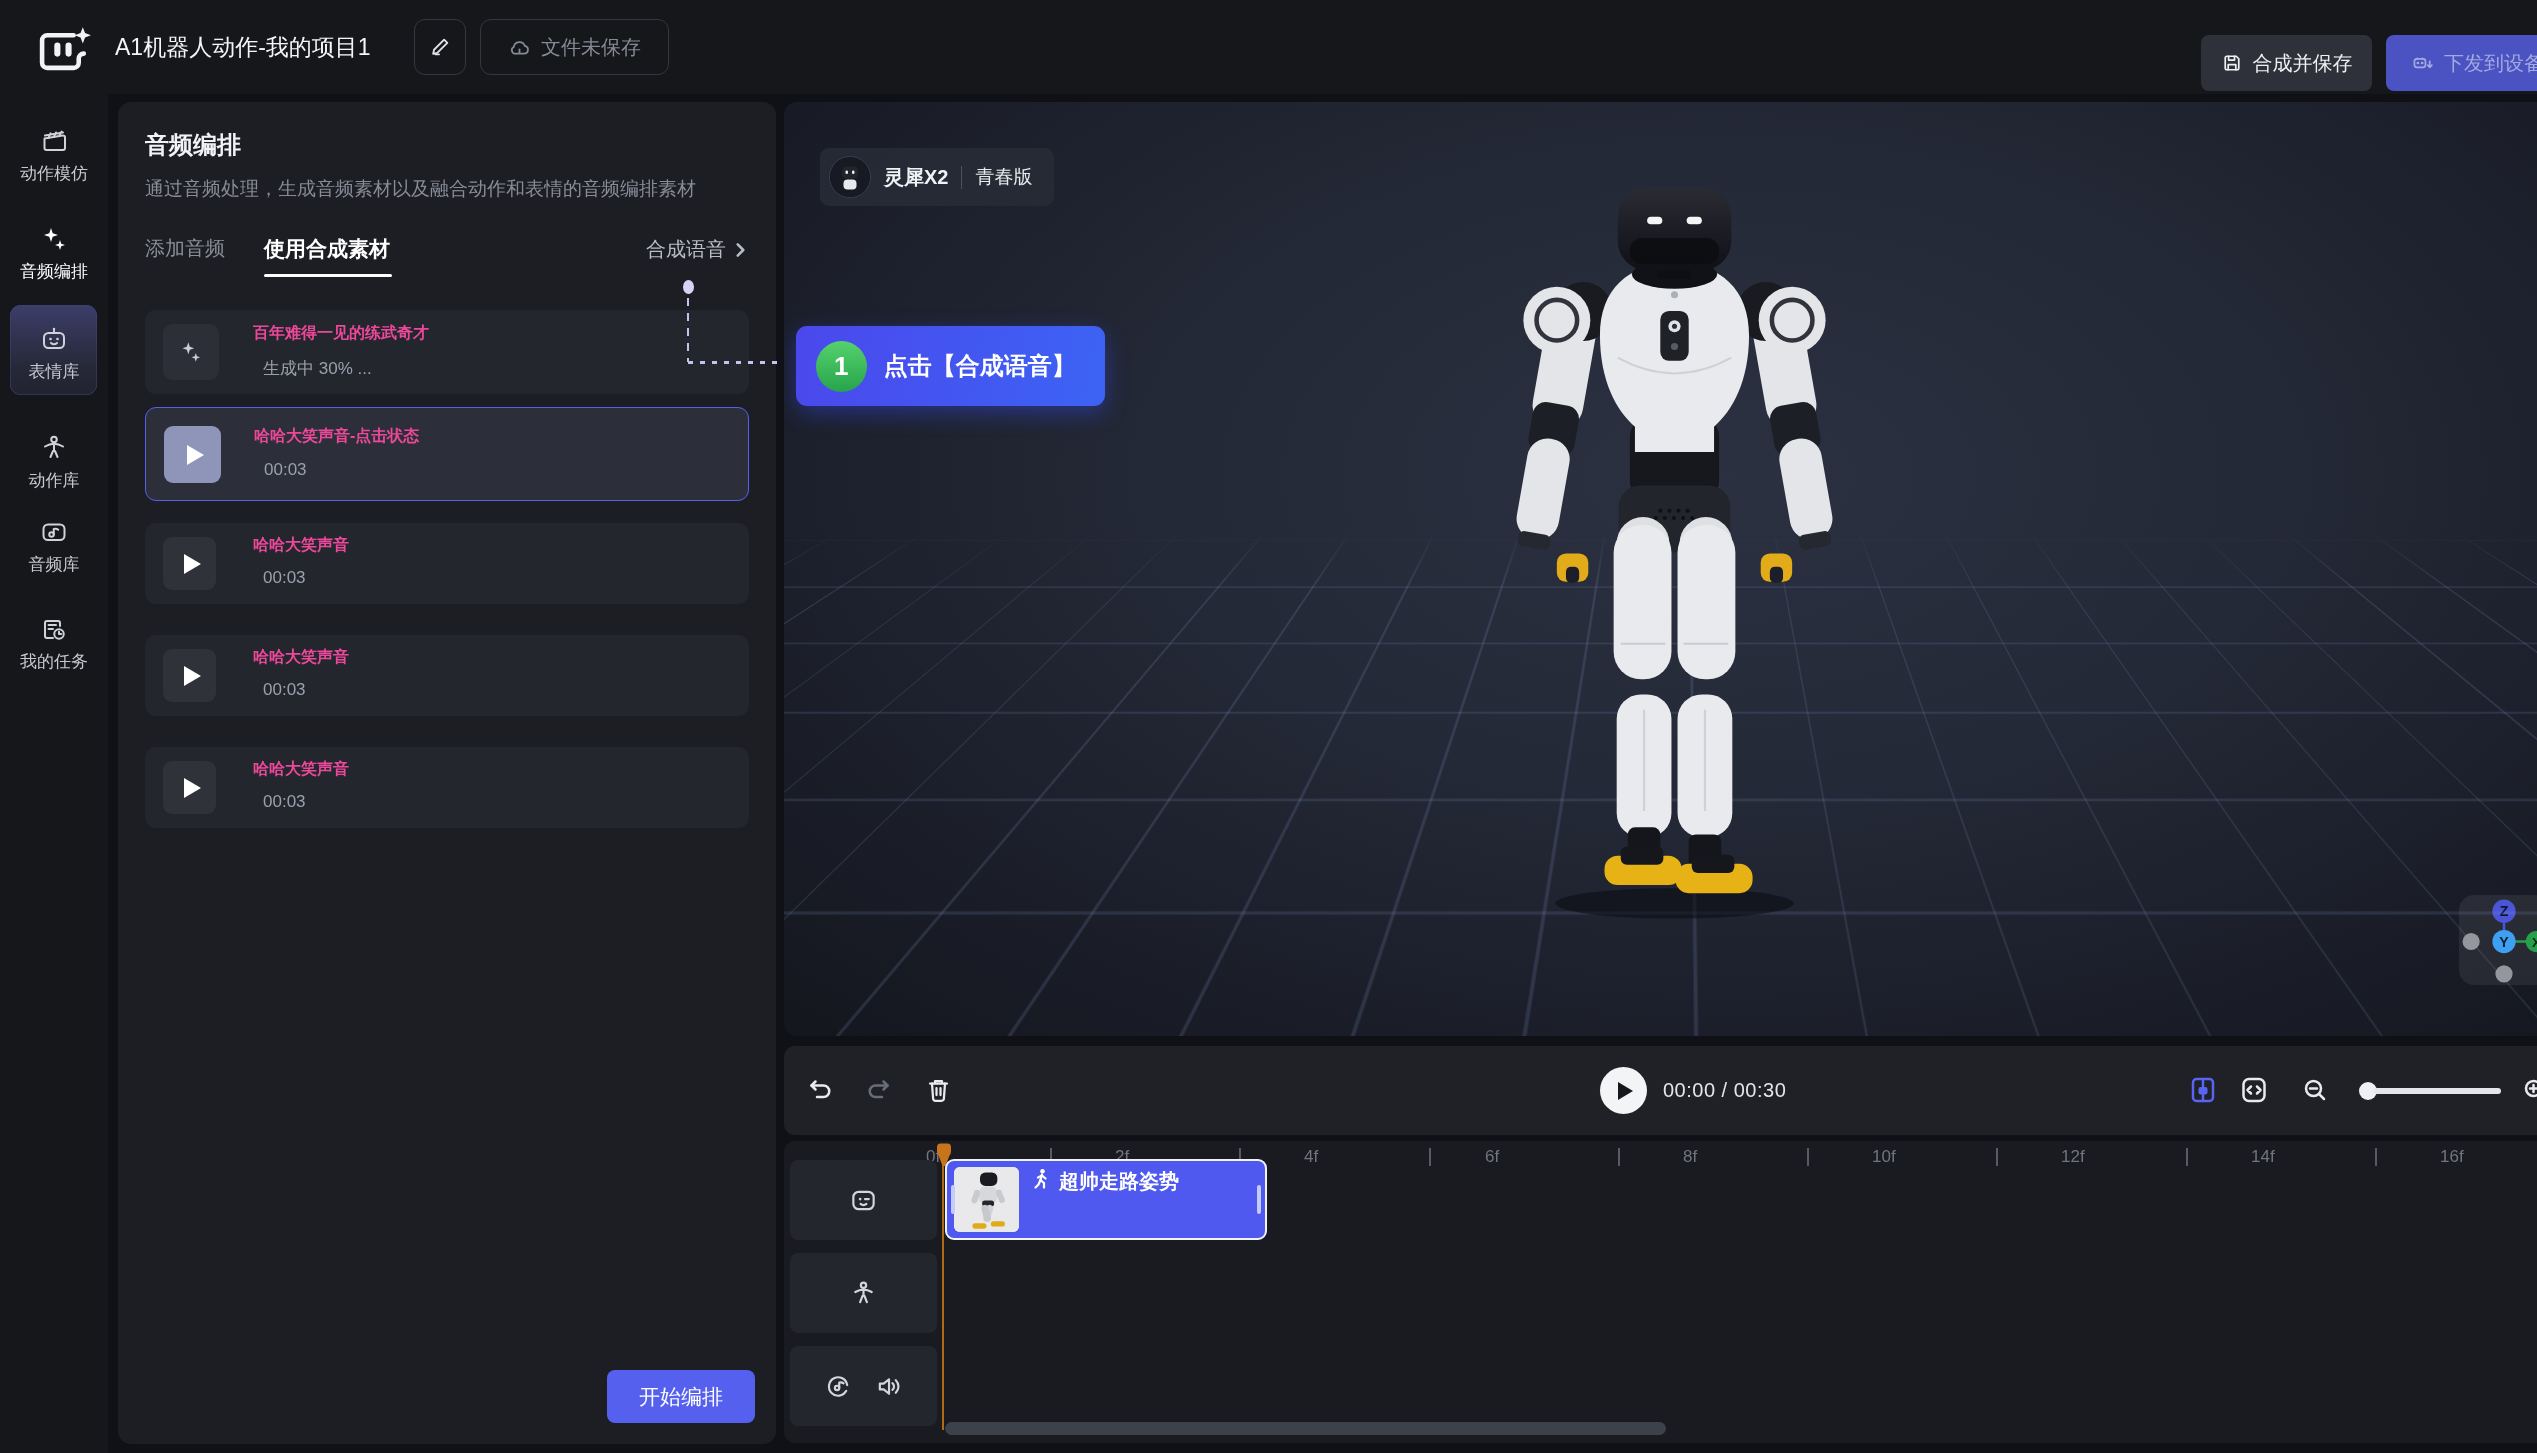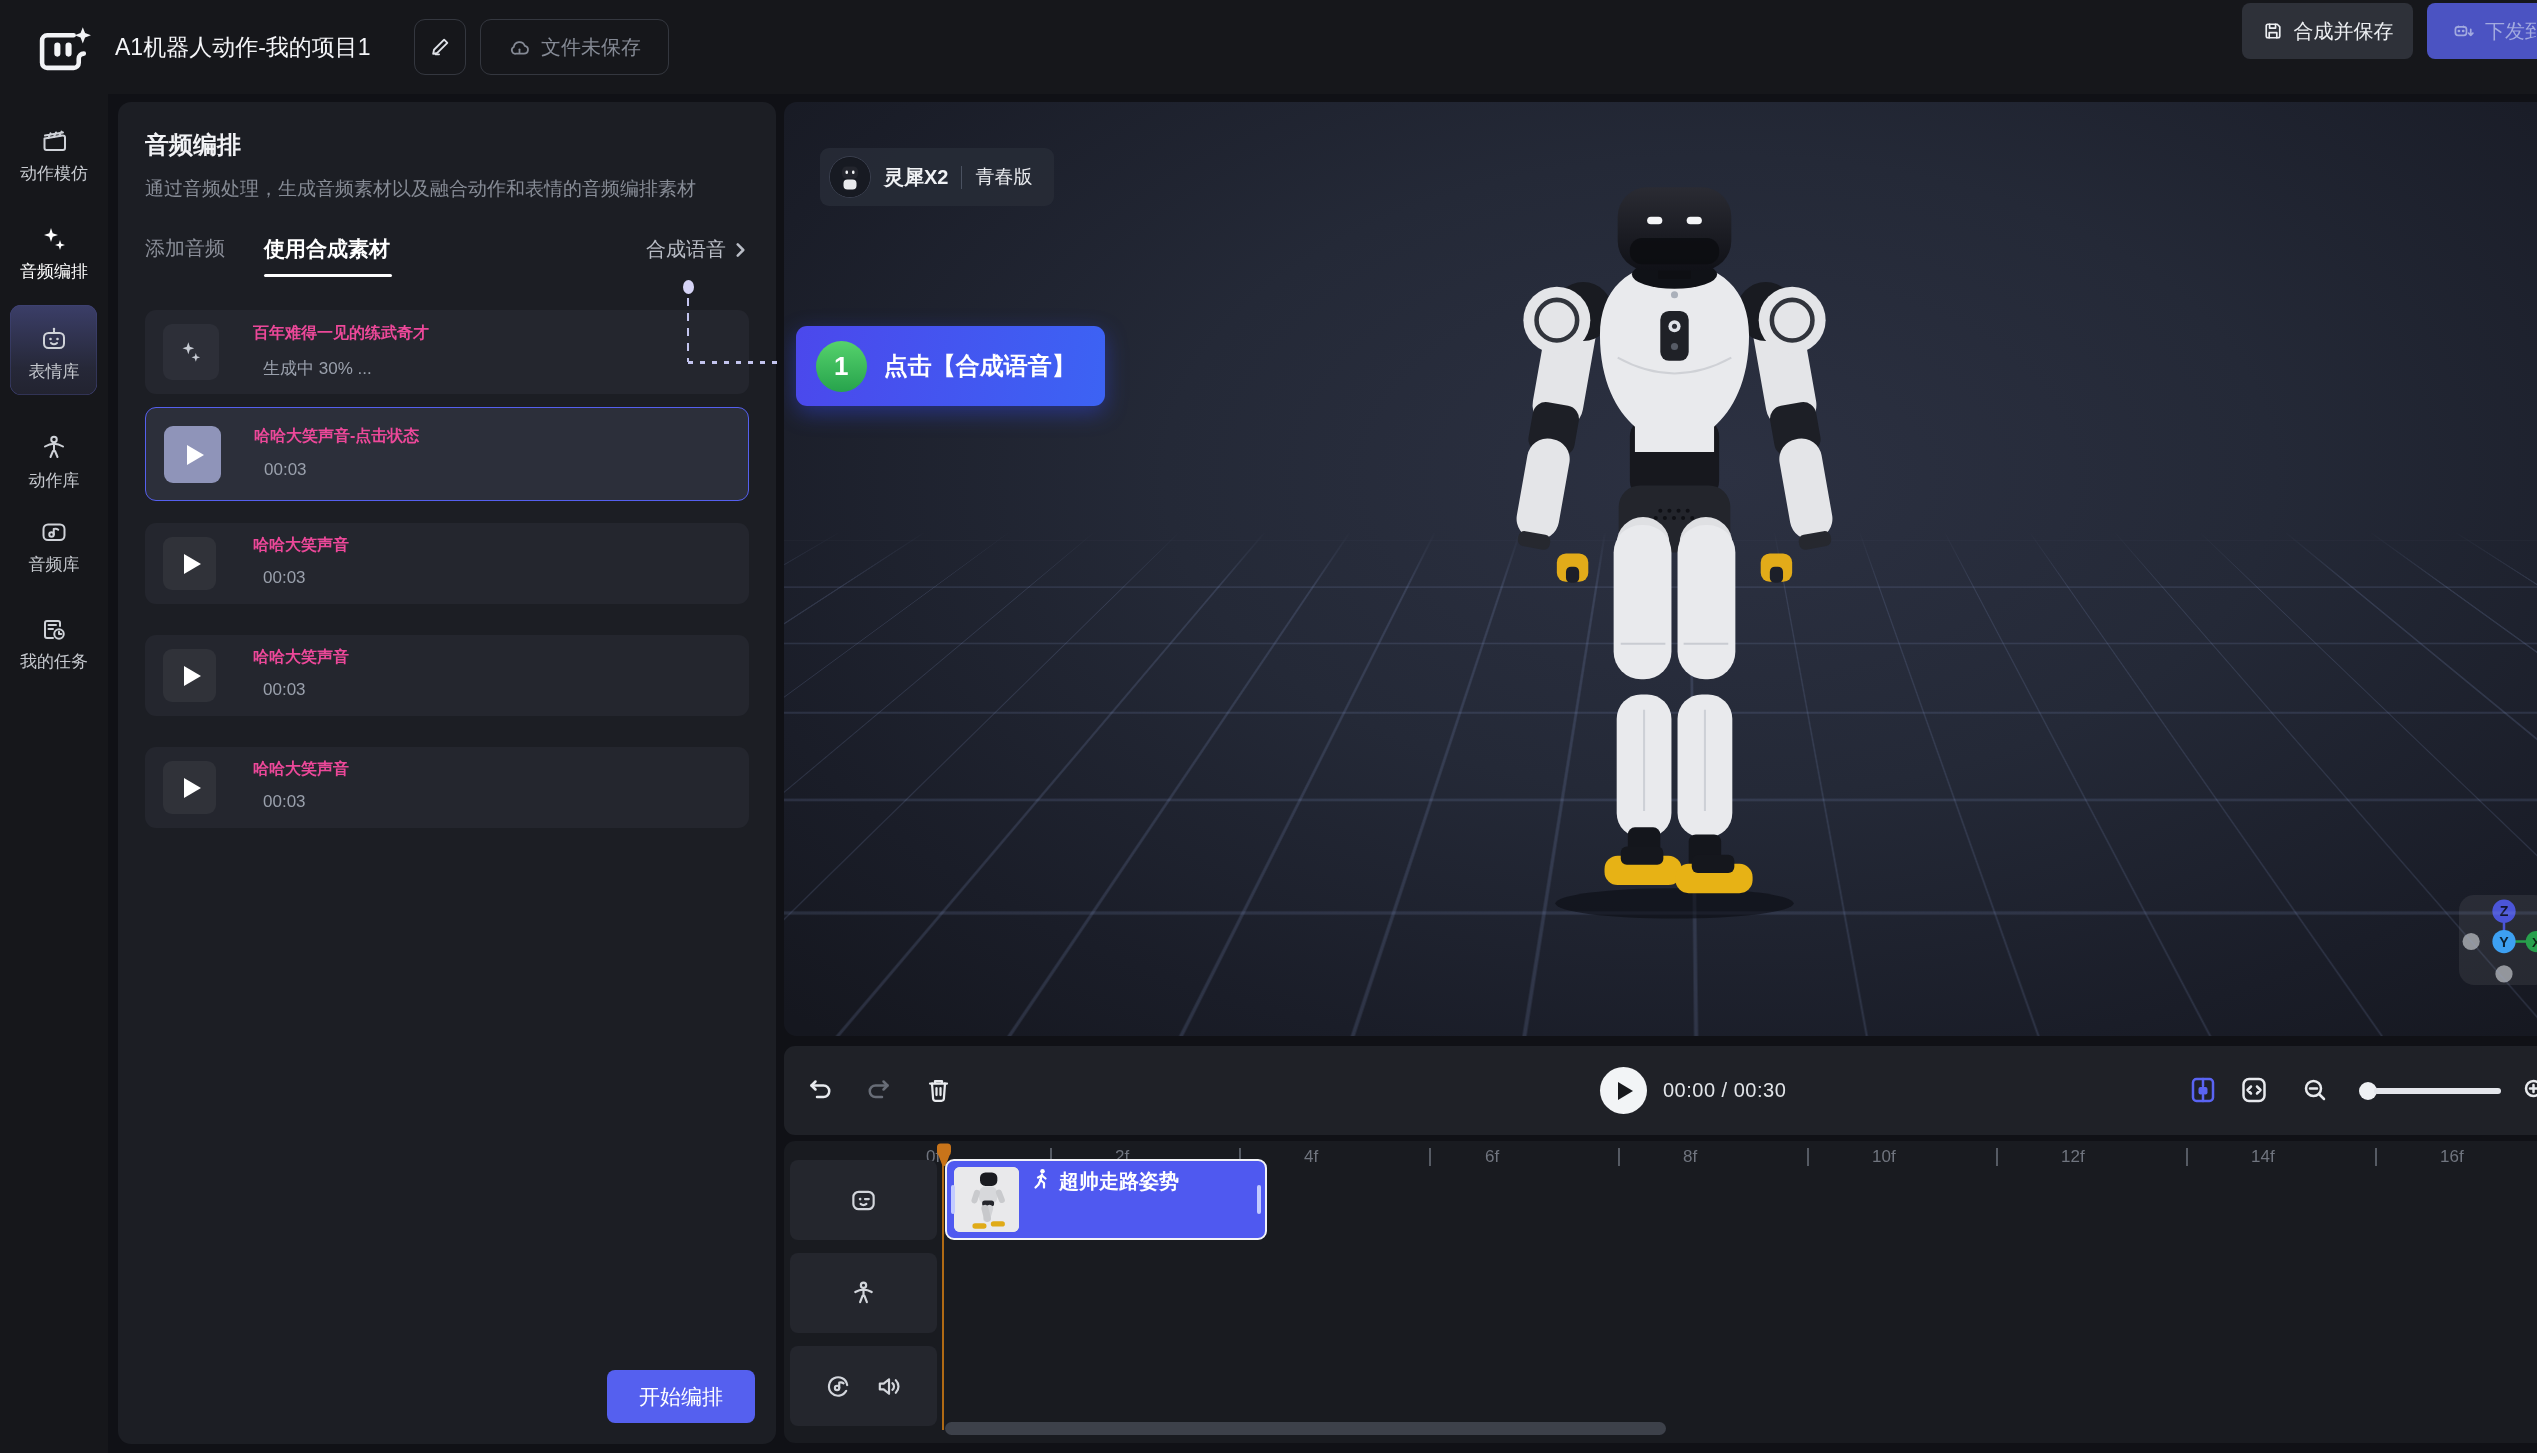--- a/index.html
+++ b/index.html
@@ -9,21 +9,21 @@
     background:#101116; overflow:hidden;
     font-family:"Liberation Sans","DejaVu Sans",sans-serif; color:#e7e9ee;
   }
   
   .topbar { position:absolute; left:0; top:0; width:2584px; height:94px; background:#16171b; }
   .logo { position:absolute; left:37px; top:21px; width:57px; height:52px; color:#f2f3f6; }
   .doc-title { position:absolute; left:115px; top:0; height:94px; line-height:94px; font-size:23px; font-weight:500; color:#f4f5f8; }
   .tb-btn { position:absolute; top:19px; height:56px; border:1px solid #34373f; border-radius:11px; display:flex; align-items:center; justify-content:center; gap:10px; color:#858a95; font-size:20px; background:transparent; }
   .btn-edit { left:414px; width:52px; }
   .btn-filestatus { left:480px; width:189px; }
-  .tb-solid { position:absolute; top:3px; height:56px; border-radius:8px; display:flex; align-items:center; justify-content:center; gap:10px; font-size:20px;margin-left:41px; }
+  .tb-solid { position:absolute; top:35px; height:56px; border-radius:8px; display:flex; align-items:center; justify-content:center; gap:10px; font-size:20px; }
   .btn-save { left:2201px; width:171px; background:#2e3139; color:#eef0f3; }
   .btn-deploy { left:2386px; width:183px; background:#4b53c2; color:#a2aadf; }
   
   .sidebar { position:absolute; left:0; top:94px; width:108px; height:1359px; background:#16171b; }
   .side-item { position:absolute; left:0; width:108px; text-align:center; color:#c6c9cf; cursor:pointer; }
   .side-item .ic { display:block; margin:0 auto 7px auto; width:28px; height:28px; color:#cfd2d8; }
   .side-item .lb { font-size:17px; display:block; }
   .active-pill { position:absolute; left:10px; top:211px; width:87px; height:90px; border-radius:11px;
     background:linear-gradient(180deg,#3b3e68 0%,#262838 70%,#222330 100%); box-shadow:0 0 0 0.5px #41447a inset; }
   .side-item.active { color:#ffffff; }

